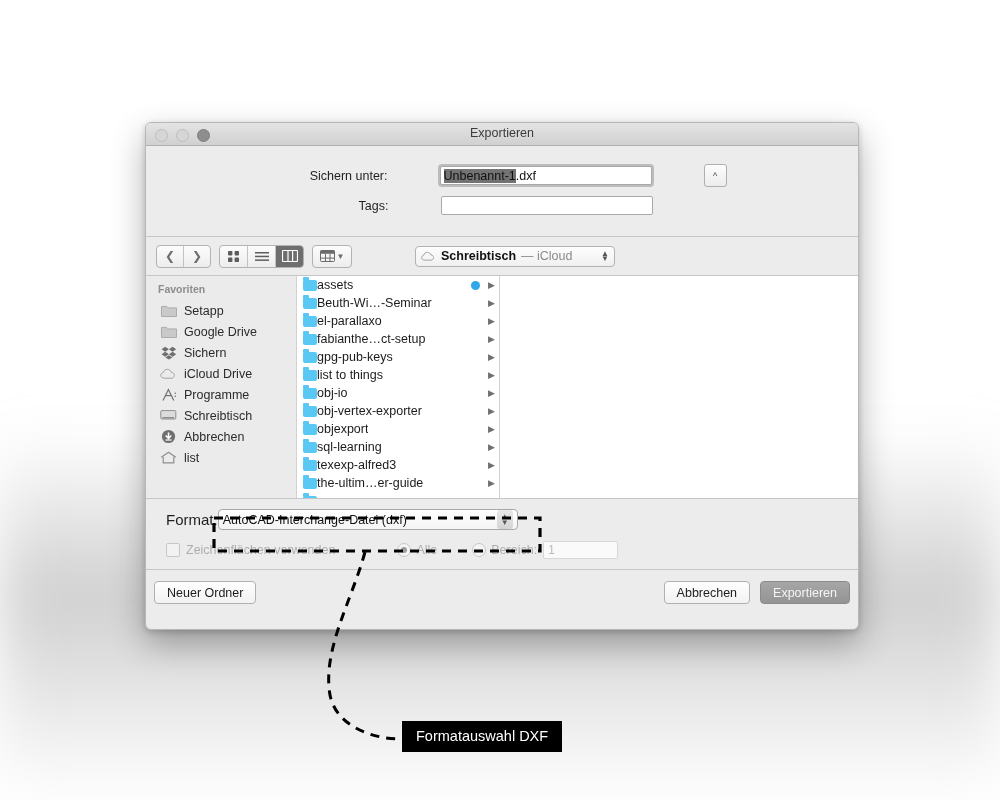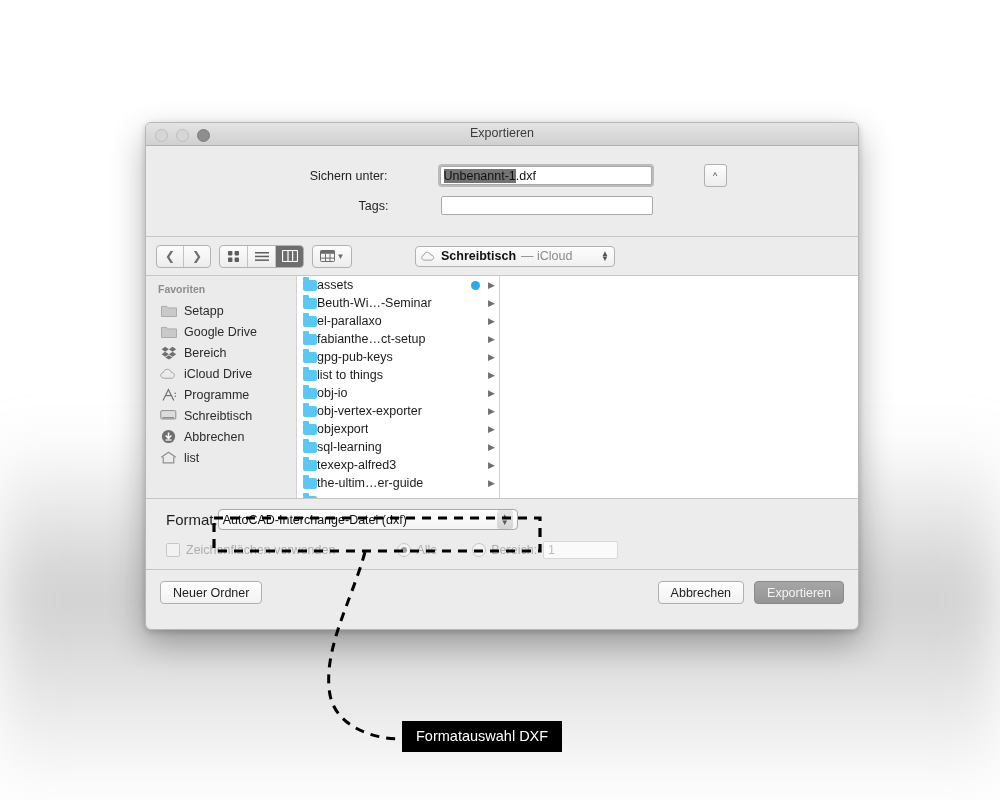--- a/index.html
+++ b/index.html
@@ -215,21 +215,21 @@
   .rangefield {
     width: 75px; height: 18px; background: #fafafa; border: 1px solid #d8d8d8;
     border-radius: 2px; font-size: 12.5px; color: #bdbdbd;
     display: flex; align-items: center; padding: 0 4px; box-sizing: border-box;
     margin-left: 6px;
   }
 
   
   .bottombar {
     height: 45px; background: #ececec;
-    display: flex; align-items: center; padding: 0 14px;
+    display: flex; align-items: center; padding: 0 8px;
   }
   .btn {
     height: 21px; border-radius: 4px; font-size: 12.5px;
     display: flex; align-items: center; justify-content: center;
     padding: 0 12px; border: 1px solid #b0b0b0;
     background: linear-gradient(180deg,#fefefe,#f2f2f2);
     color: #1d1d1d;
   }
   .btn.default {
     background: linear-gradient(180deg,#a6a6a6,#949494);
@@ -370,21 +370,21 @@
       <div class="side-item">
         <span class="side-icon">
           <svg width="16" height="14" viewBox="0 0 16 14">
             <path d="M4.2 0.7 L0.6 3.2 L4.2 5.7 L7.9 3.2 Z" fill="#6f6f6f"></path>
             <path d="M11.6 0.7 L15.2 3.2 L11.6 5.7 L7.9 3.2 Z" fill="#6f6f6f"></path>
             <path d="M0.6 8.3 L4.2 5.8 L7.9 8.3 L4.2 10.8 Z" fill="#6f6f6f"></path>
             <path d="M11.6 5.8 L15.2 8.3 L11.6 10.8 L7.9 8.3 Z" fill="#6f6f6f"></path>
             <path d="M4.4 11.6 L7.9 9.2 L11.4 11.6 L7.9 13.6 Z" fill="#6f6f6f"></path>
           </svg>
         </span>
-        <span>Bereich</span>
+        <span>Sichern</span>
       </div>
 
       <div class="side-item">
         <span class="side-icon">
           <svg width="17" height="12" viewBox="0 0 17 12">
             <path d="M4.6 10.2 C2.2 10.2 0.8 9.0 0.8 7.3 C0.8 5.9 1.9 4.8 3.3 4.6 C3.6 2.7 5.3 1.3 7.3 1.3 C9.2 1.3 10.8 2.6 11.3 4.3 C13.1 4.4 14.4 5.6 14.4 7.2 C14.4 9.0 13.0 10.2 11.1 10.2 Z" fill="none" stroke="#a3a3a3" stroke-width="1"></path>
           </svg>
         </span>
         <span>iCloud Drive</span>
       </div>

